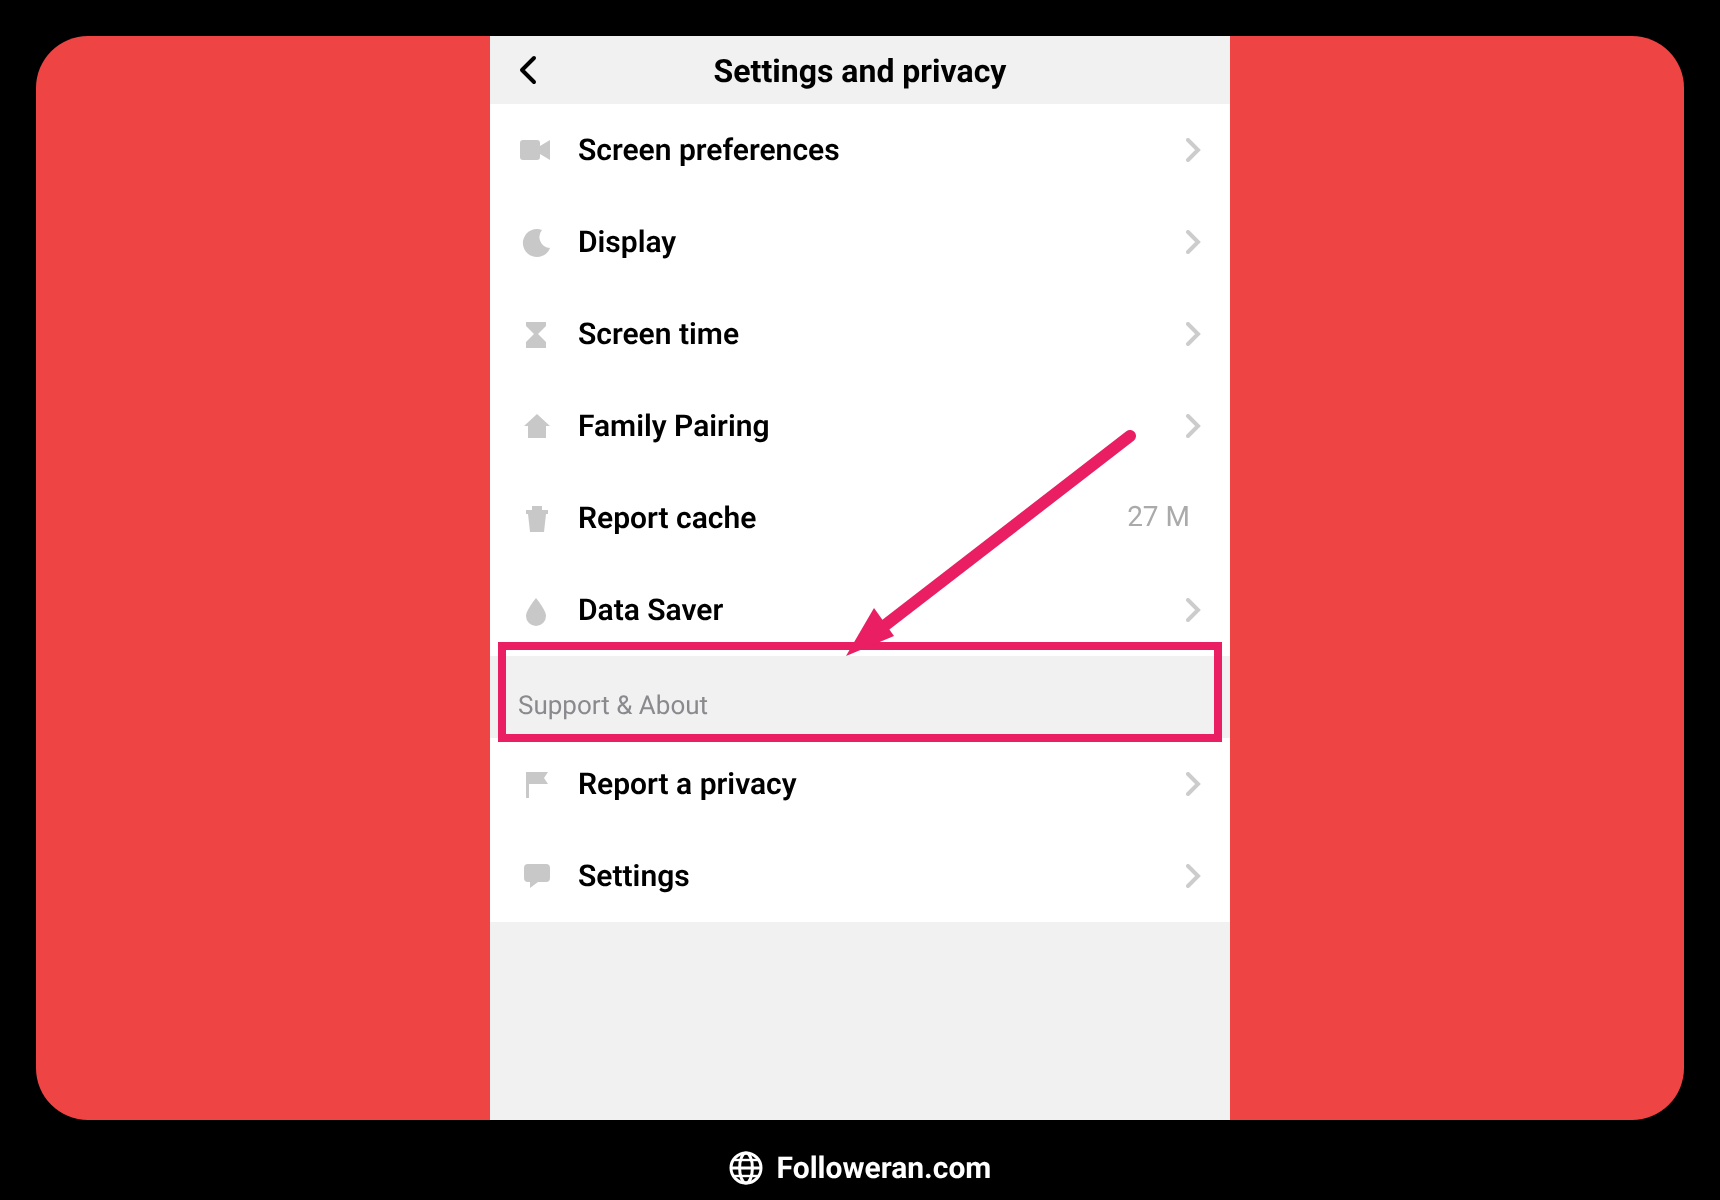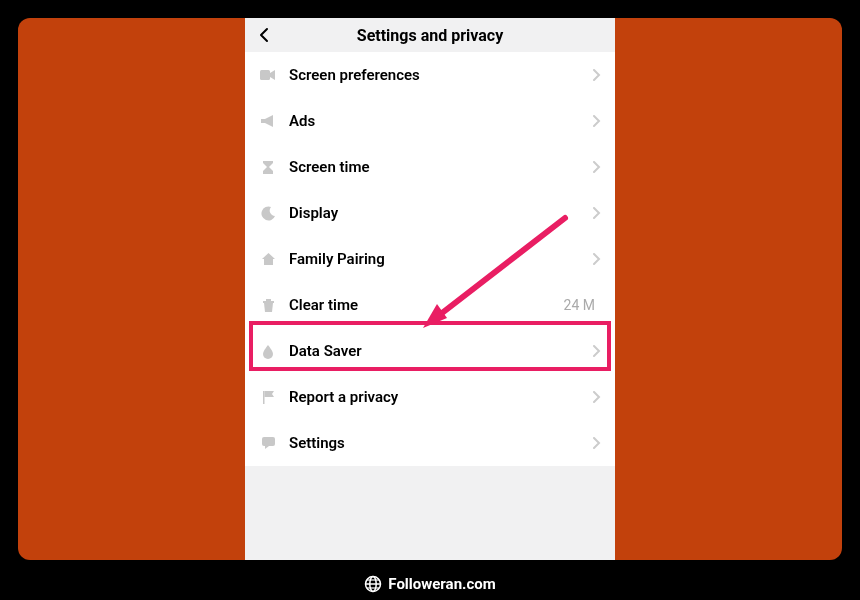--- a/index.html
+++ b/index.html
@@ -1,17 +1,17 @@
 <!DOCTYPE html>
 <html><head>
 <meta charset="utf-8">
 <style>
   * { box-sizing: border-box; margin: 0; padding: 0; }
   body { font-family: -apple-system, BlinkMacSystemFont, "Segoe UI", Roboto, sans-serif; background: #000; width: 860px; height: 600px; overflow: hidden; position: relative; }
-  .viewport { position: absolute; top: 18px; left: 18px; right: 18px; bottom: 40px; background: #c2410c; border-radius: 12px; overflow: hidden; }
+  .viewport { position: absolute; top: 18px; left: 18px; right: 18px; bottom: 40px; background: #ef4444; border-radius: 26px; overflow: hidden; }
   .phone { position: absolute; left: 50%; transform: translateX(-50%); top: 0; width: 370px; height: 100%; background: #f1f1f2; overflow: hidden; }
   .header { height: 34px; background: #f1f1f2; display: flex; align-items: center; justify-content: center; position: relative; }
   .back { position: absolute; left: 10px; top: 50%; transform: translateY(-50%); width: 20px; height: 20px; display:flex; align-items:center; justify-content:center; }
   .title { font-weight: 700; font-size: 16px; color: #000; }
   .list { background: #f1f1f2; }
   .group { background: #fff; }
   .row { display: flex; align-items: center; height: 46px; padding: 0 14px; background: #fff; position: relative; }
   .row .icon { width: 18px; height: 18px; display: flex; align-items: center; justify-content: center; color: #c8c8c8; margin-right: 12px; flex-shrink: 0; }
   .row .label { flex: 1; font-size: 15px; font-weight: 600; color: #000; }
   .row .value { font-size: 14px; color: #aaa; margin-right: 6px; }
@@ -49,51 +49,38 @@
             </span>
           <span class="label">Screen preferences</span>
           <span class="chev">
               <svg width="8" height="12" viewBox="0 0 8 12">
                 <path d="M1 1 L6 6 L1 11" stroke="#ccc" stroke-width="2" fill="none" stroke-linecap="round"></path>
               </svg>
             </span>
         </div>
         <div class="row">
           <span class="icon">
-              <svg width="16" height="14" viewBox="0 0 16 14">
-                <path d="M1 5 L1 9 L5 9 L13 13 L13 1 L5 5 Z" fill="#c8c8c8"></path>
+              <svg width="15" height="15" viewBox="0 0 15 15">
+                <path d="M10 1 A7 7 0 1 0 14 10 A5.5 5.5 0 0 1 10 1 Z" fill="#c8c8c8"></path>
               </svg>
             </span>
-          <span class="label">Ads</span>
+          <span class="label">Display</span>
           <span class="chev">
               <svg width="8" height="12" viewBox="0 0 8 12">
                 <path d="M1 1 L6 6 L1 11" stroke="#ccc" stroke-width="2" fill="none" stroke-linecap="round"></path>
               </svg>
             </span>
         </div>
         <div class="row">
           <span class="icon">
               <svg width="12" height="15" viewBox="0 0 12 15">
                 <path d="M1 1 L11 1 L11 3 L7 7 L11 11 L11 14 L1 14 L1 11 L5 7 L1 3 Z" fill="#c8c8c8"></path>
               </svg>
             </span>
           <span class="label">Screen time</span>
-          <span class="chev">
-              <svg width="8" height="12" viewBox="0 0 8 12">
-                <path d="M1 1 L6 6 L1 11" stroke="#ccc" stroke-width="2" fill="none" stroke-linecap="round"></path>
-              </svg>
-            </span>
-        </div>
-        <div class="row">
-          <span class="icon">
-              <svg width="15" height="15" viewBox="0 0 15 15">
-                <path d="M10 1 A7 7 0 1 0 14 10 A5.5 5.5 0 0 1 10 1 Z" fill="#c8c8c8"></path>
-              </svg>
-            </span>
-          <span class="label">Display</span>
           <span class="chev">
               <svg width="8" height="12" viewBox="0 0 8 12">
                 <path d="M1 1 L6 6 L1 11" stroke="#ccc" stroke-width="2" fill="none" stroke-linecap="round"></path>
               </svg>
             </span>
         </div>
         <div class="row">
           <span class="icon">
               <svg width="15" height="14" viewBox="0 0 15 14">
                 <path d="M7.5 1 L14 7 L12 7 L12 13 L3 13 L3 7 L1 7 Z" fill="#c8c8c8"></path>
@@ -110,38 +97,39 @@
 
       <div class="group">
         <div class="row">
           <span class="icon">
               <svg width="13" height="15" viewBox="0 0 13 15">
                 <rect x="1" y="3" width="11" height="2" fill="#c8c8c8"></rect>
                 <rect x="4" y="1" width="5" height="2" fill="#c8c8c8"></rect>
                 <path d="M2 5 L3 14 L10 14 L11 5 Z" fill="#c8c8c8"></path>
               </svg>
             </span>
-          <span class="label">Clear time</span>
-          <span class="value">24 M</span>
+          <span class="label">Report cache</span>
+          <span class="value">27 M</span>
         </div>
         <div class="row">
           <span class="icon">
               <svg width="12" height="15" viewBox="0 0 12 15">
                 <path d="M6 1 C6 1 1 7 1 10 A5 5 0 0 0 11 10 C11 7 6 1 6 1 Z" fill="#c8c8c8"></path>
               </svg>
             </span>
           <span class="label">Data Saver</span>
           <span class="chev">
               <svg width="8" height="12" viewBox="0 0 8 12">
                 <path d="M1 1 L6 6 L1 11" stroke="#ccc" stroke-width="2" fill="none" stroke-linecap="round"></path>
               </svg>
             </span>
         </div>
       </div>
 
+      <div class="section-header">Support &amp; About</div>
       <div class="group">
         <div class="row">
           <span class="icon">
               <svg width="13" height="15" viewBox="0 0 13 15">
                 <rect x="1" y="1" width="1.5" height="13" fill="#c8c8c8"></rect>
                 <path d="M2.5 1 L12 1 L10 4 L12 7 L2.5 7 Z" fill="#c8c8c8"></path>
               </svg>
             </span>
           <span class="label">Report a privacy</span>
           <span class="chev">

